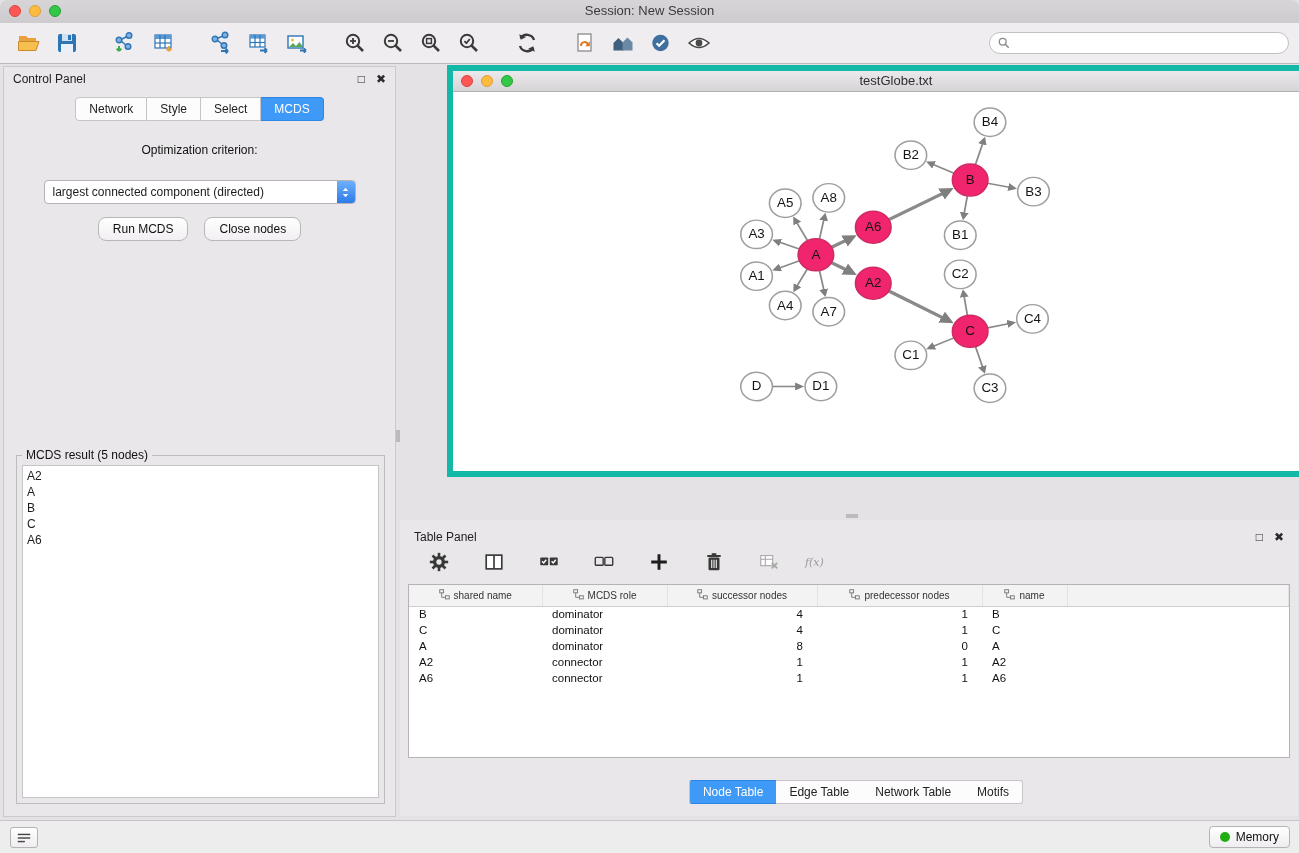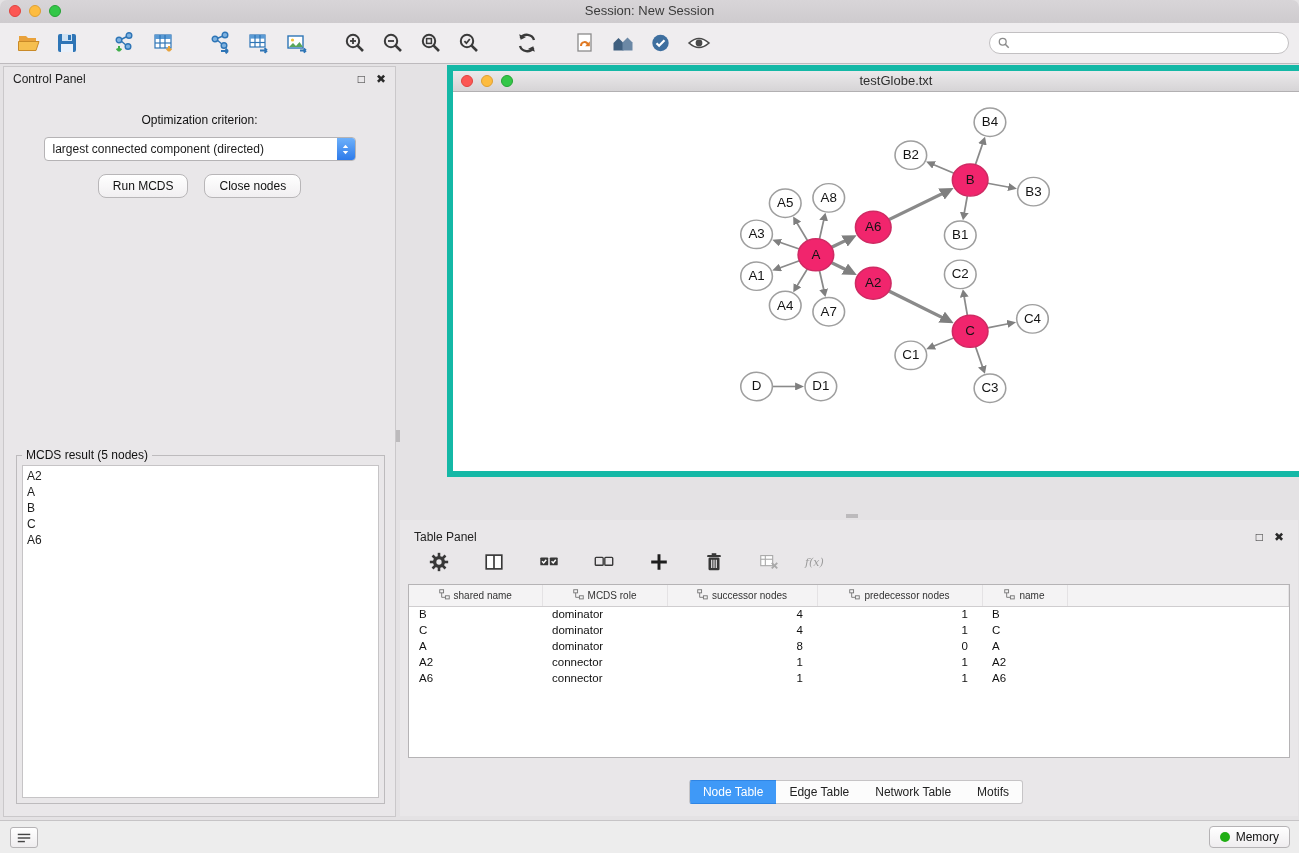--- a/index.html
+++ b/index.html
@@ -39,21 +39,21 @@
   .panel-header { height:24px; display:flex; align-items:center; padding:0 9px; font-size:12px; color:#222; }
   .panel-btns { margin-left:auto; display:flex; gap:11px; font-size:12px; color:#2a2a2a; }
   .panel-btns span { cursor:default; }
   .cp-tabs { display:flex; justify-content:center; margin-top:6px; }
   .tab { font-size:12px; padding:4px 13px; background:#fcfcfc; border:1px solid #c6c4c6;
     border-left:none; color:#222; cursor:default; white-space:nowrap; }
   .cp-tabs .tab:first-child { border-left:1px solid #c6c4c6; border-radius:4px 0 0 4px; }
   .cp-tabs .tab:last-child  { border-radius:0 4px 4px 0; }
   .tab.active { background:#3f99f7; border-color:#2f85e4; color:#fff; }
   .opt-label { text-align:center; font-size:12px; margin-top:22px; color:#111; }
-  .combo { width:312px; margin:10px auto 0; height:24px; background:#fff;
+  .combo { width:312px; margin:23px auto 0; height:24px; background:#fff;
     border:1px solid #b5b3b5; border-radius:4px; display:flex; align-items:center; font-size:12px; overflow:hidden; }
   .combo-text { padding-left:8px; flex:1; white-space:nowrap; overflow:hidden; }
   .combo-stepper { width:18px; height:100%; flex:none;
     background:linear-gradient(#6db0fa,#2e7bea); display:flex; align-items:center; justify-content:center; }
   .combo-stepper svg { width:9px; height:15px; }
   .cp-buttons { display:flex; justify-content:center; gap:16px; margin-top:13px; }
   .cp-buttons button { font-size:12px; padding:4px 14px; color:#111; font-family:inherit;
     background:linear-gradient(#ffffff,#f1eff1); border:1px solid #b8b6b8; border-radius:8px; }
   .result-box { position:absolute; left:12px; right:10px; top:388px; bottom:12px; border:1px solid #bdbbbd; }
   .result-title { position:absolute; top:-8px; left:5px; background:#e9e7e9; font-size:12px; padding:0 4px; color:#111; }
@@ -272,20 +272,26 @@
 <div class="main">
 
   <div class="control-panel">
     <div class="panel-header">
       <span>Control Panel</span>
       <span class="panel-btns">
         <span>□</span>
         <span>✖</span>
       </span>
     </div>
+    <div class="cp-tabs" id="cp-tabs">
+        <span class="tab">Network</span>
+        <span class="tab">Style</span>
+        <span class="tab">Select</span>
+        <span class="tab active">MCDS</span>
+      </div>
     <div class="opt-label">Optimization criterion:</div>
     <div class="combo">
       <span class="combo-text">largest connected component (directed)</span>
       <span class="combo-stepper">
         <svg viewBox="0 0 10 16">
             <path d="M2 6.2l3-3.6 3 3.6z" fill="#fff"></path>
             <path d="M2 9.8l3 3.6 3-3.6z" fill="#fff"></path>
           </svg>
       </span>
     </div>

